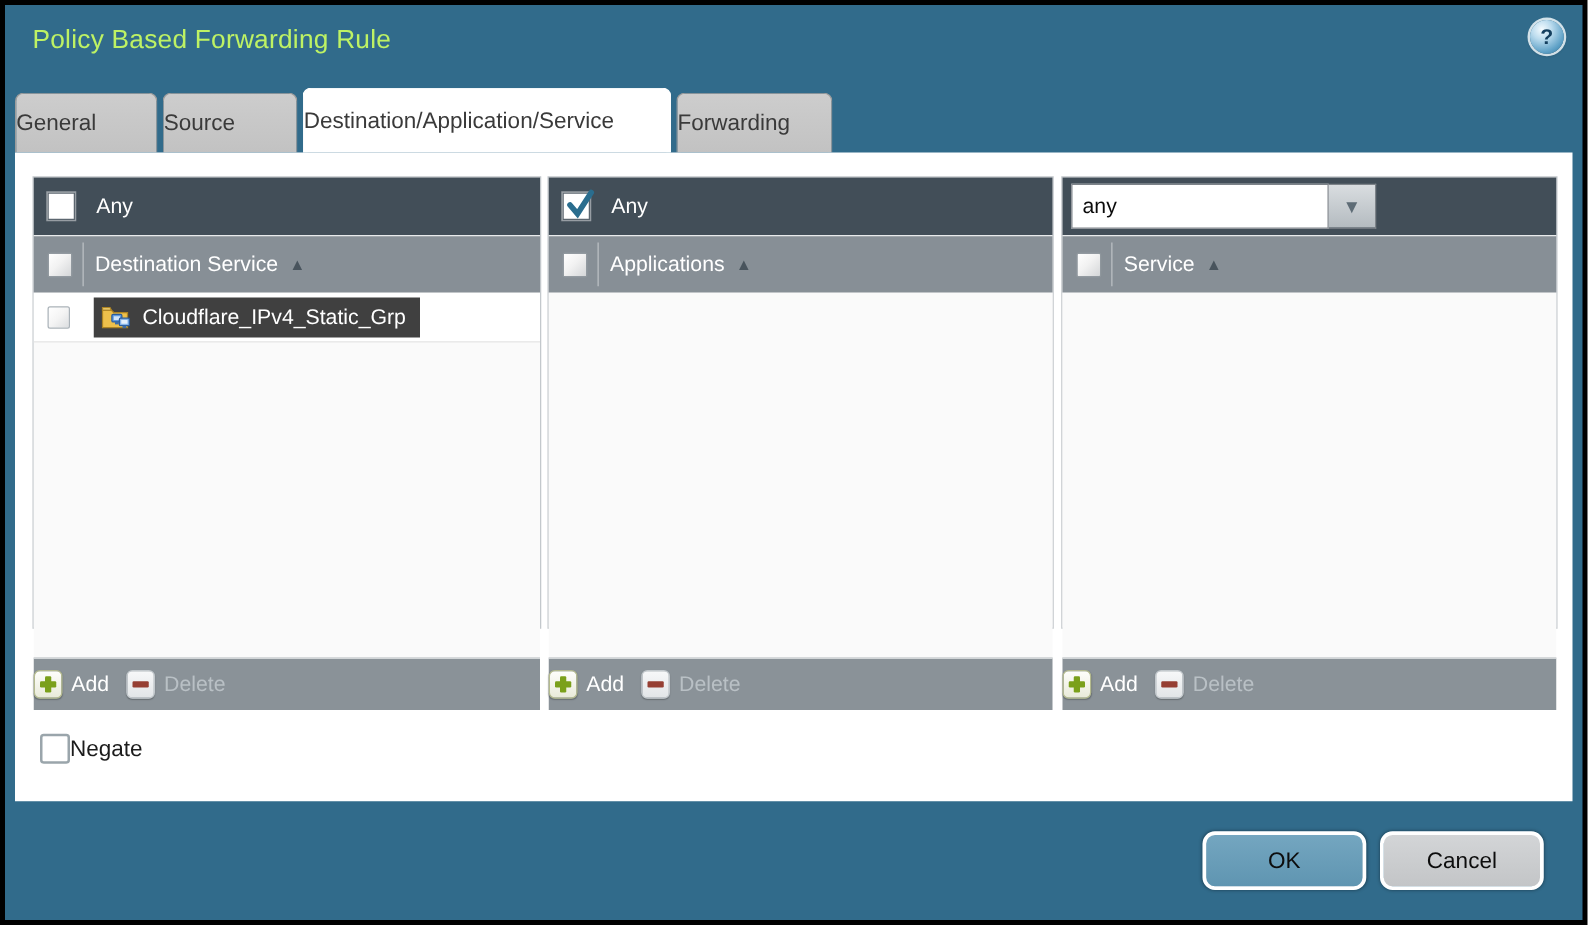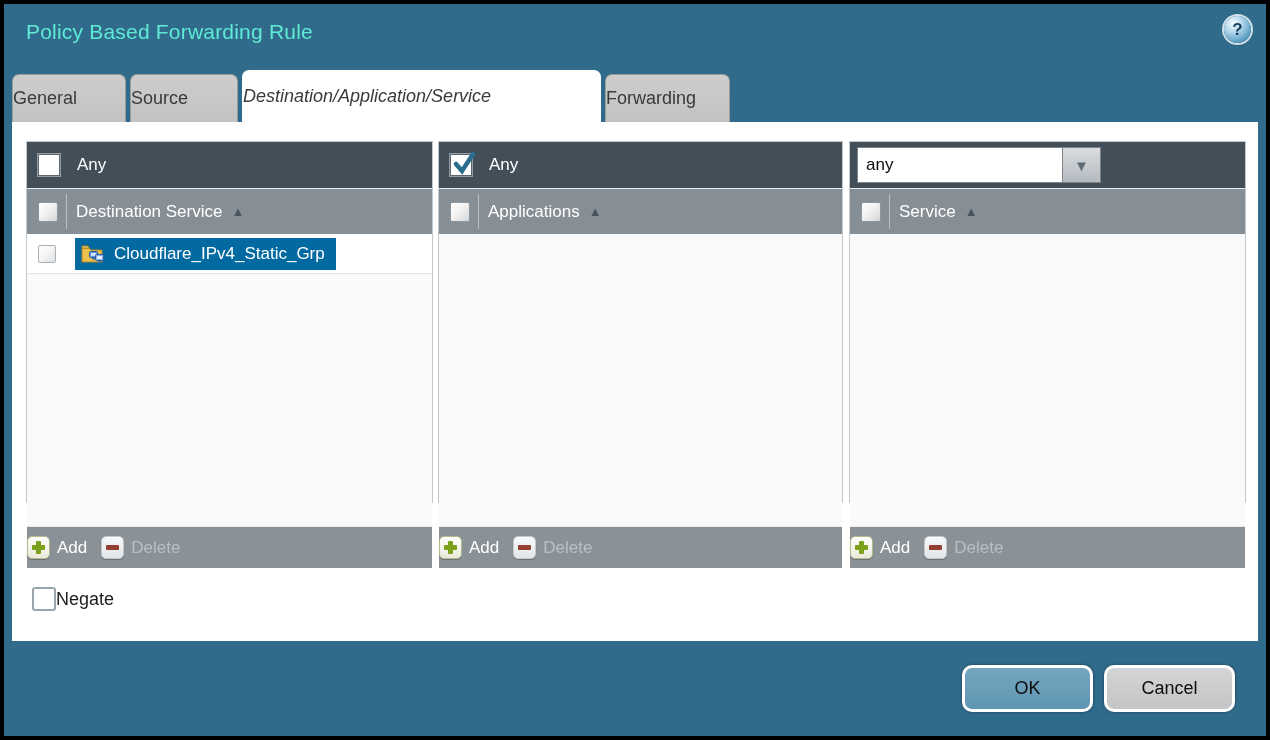--- a/index.html
+++ b/index.html
@@ -9,21 +9,21 @@
     font-family:"Liberation Sans", sans-serif;
     -webkit-font-smoothing:antialiased;
   }
   .dialog {
     position:absolute; left:4px; top:4px; width:1262px; height:732px;
     background:#316b8b;
   }
   
   .title {
     position:absolute; left:22px; top:16px;
-    color:#5eead4; font-size:21px; letter-spacing:0.2px;
+    color:#bef264; font-size:21px; letter-spacing:0.2px;
   }
   .help-icon {
     position:absolute; right:15px; top:12px; width:27px; height:27px;
     border-radius:50%;
     background:radial-gradient(circle at 35% 28%, #f4fbff 0%, #bcdcee 30%, #5da0c6 70%, #2f6e93 100%);
     box-shadow:0 0 0 2px rgba(240,248,252,.85), 0 1px 3px rgba(0,0,0,.45);
     color:#143f5e; font-weight:bold; font-size:17px; text-align:center; line-height:27px;
     cursor:pointer;
   }
   
@@ -35,21 +35,21 @@
     border-radius:7px 7px 0 0;
     color:#3a3a3a; font-size:18px;
     display:flex; align-items:center; justify-content:flex-start;
     cursor:pointer;
   }
   .tab.active {
     height:52px; margin-top:0; background:#fff; border-color:#fff;
     cursor:default;
   }
   .t-general { width:114px; } .t-source { width:108px; }
-  .t-das { width:359px;font-style:italic; } .t-forwarding { width:125px; }
+  .t-das { width:295px; } .t-forwarding { width:125px; }
   
   .content {
     position:absolute; left:8px; top:118px; width:1246px; height:519px;
     background:#fff;
   }
   .col {
     position:absolute; top:19px; height:362px; box-sizing:border-box;
     border:1px solid #c3c8cc; background:#fafafa;
   }
   .col1 { left:14px;  width:407px; }
@@ -70,21 +70,21 @@
     background:rgba(255,255,255,.45);
   }
   .colhead .lbl { margin-left:18px; }
   .sort-icon { color:#49545d; font-size:13px; margin-left:9px; cursor:pointer; }
   .list { height:292px; background:#fafafa; overflow:hidden; }
   .lrow {
     height:40px; background:#fff; border-bottom:1px solid #e4e4e4;
     display:flex; align-items:center; padding-left:11px; box-sizing:border-box;
   }
   .sel-item {
-    margin-left:19px; height:32px; background:#0369a1;
+    margin-left:19px; height:32px; background:#404040;
     display:flex; align-items:center; gap:8px; padding:0 11px 0 6px;
     color:#fff; font-size:17px; cursor:pointer;
   }
   .colfoot {
     height:42px; background:#8a9298; display:flex; align-items:center;
     box-sizing:border-box; font-size:17px;
     border-top:1px solid #e9ebec;
   }
   .foot-btn { display:flex; align-items:center; gap:7px; cursor:pointer; }
   .foot-btn .txt { color:#fff; }

